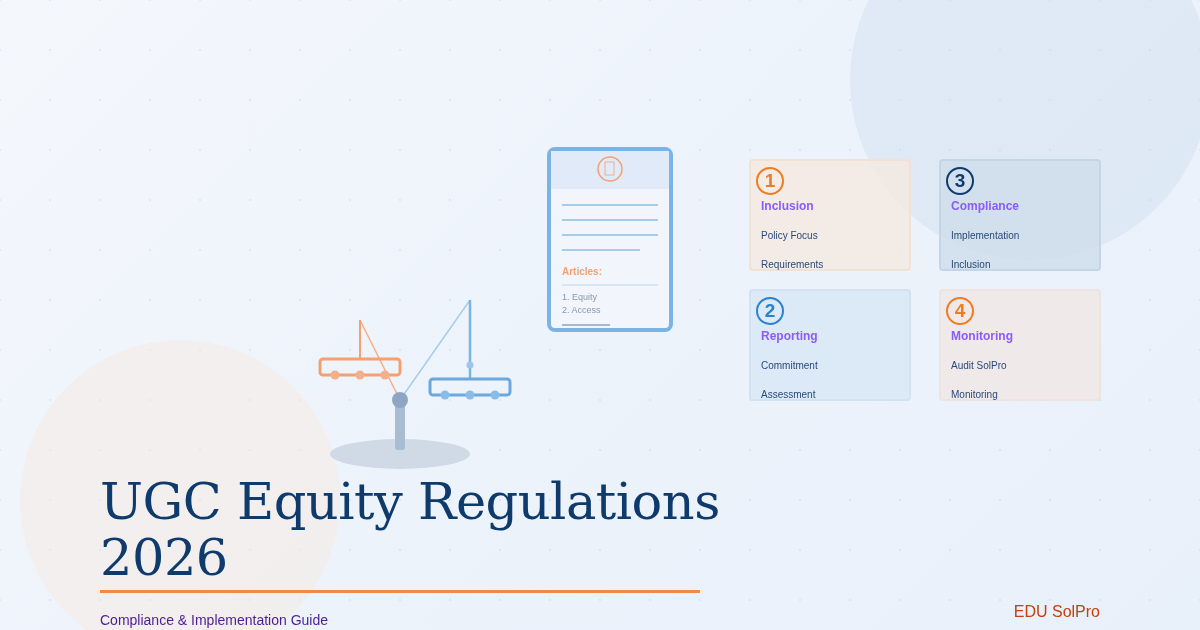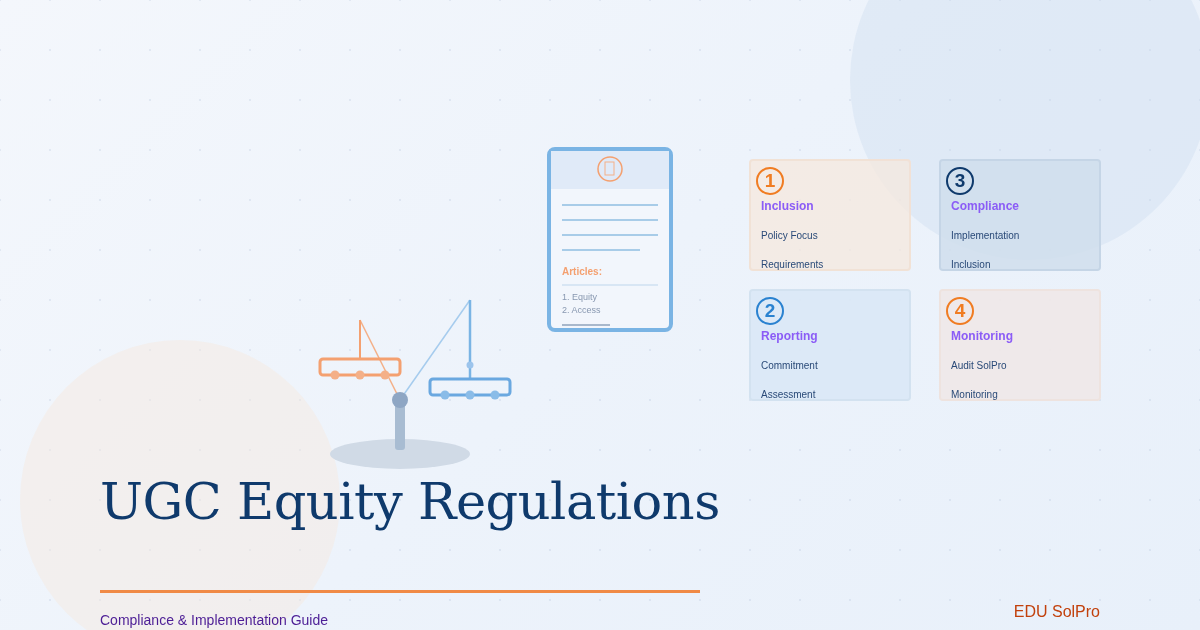--- a/index.html
+++ b/index.html
@@ -167,19 +167,20 @@
 
 <div class="card card-4">
   <div class="num">4</div>
   <div class="title">Monitoring</div>
   <div class="line">Audit SolPro</div>
   <div class="line">Monitoring</div>
 </div>
 
 <div class="main-title">
   <div>UGC Equity Regulations</div>
+  <div>2026</div>
 </div>
 
 <div class="accent-rule"></div>
 
 <div class="subtitle">Compliance &amp; Implementation Guide</div>
 
 <div class="brand">EDU SolPro</div>
 
 </body></html>

